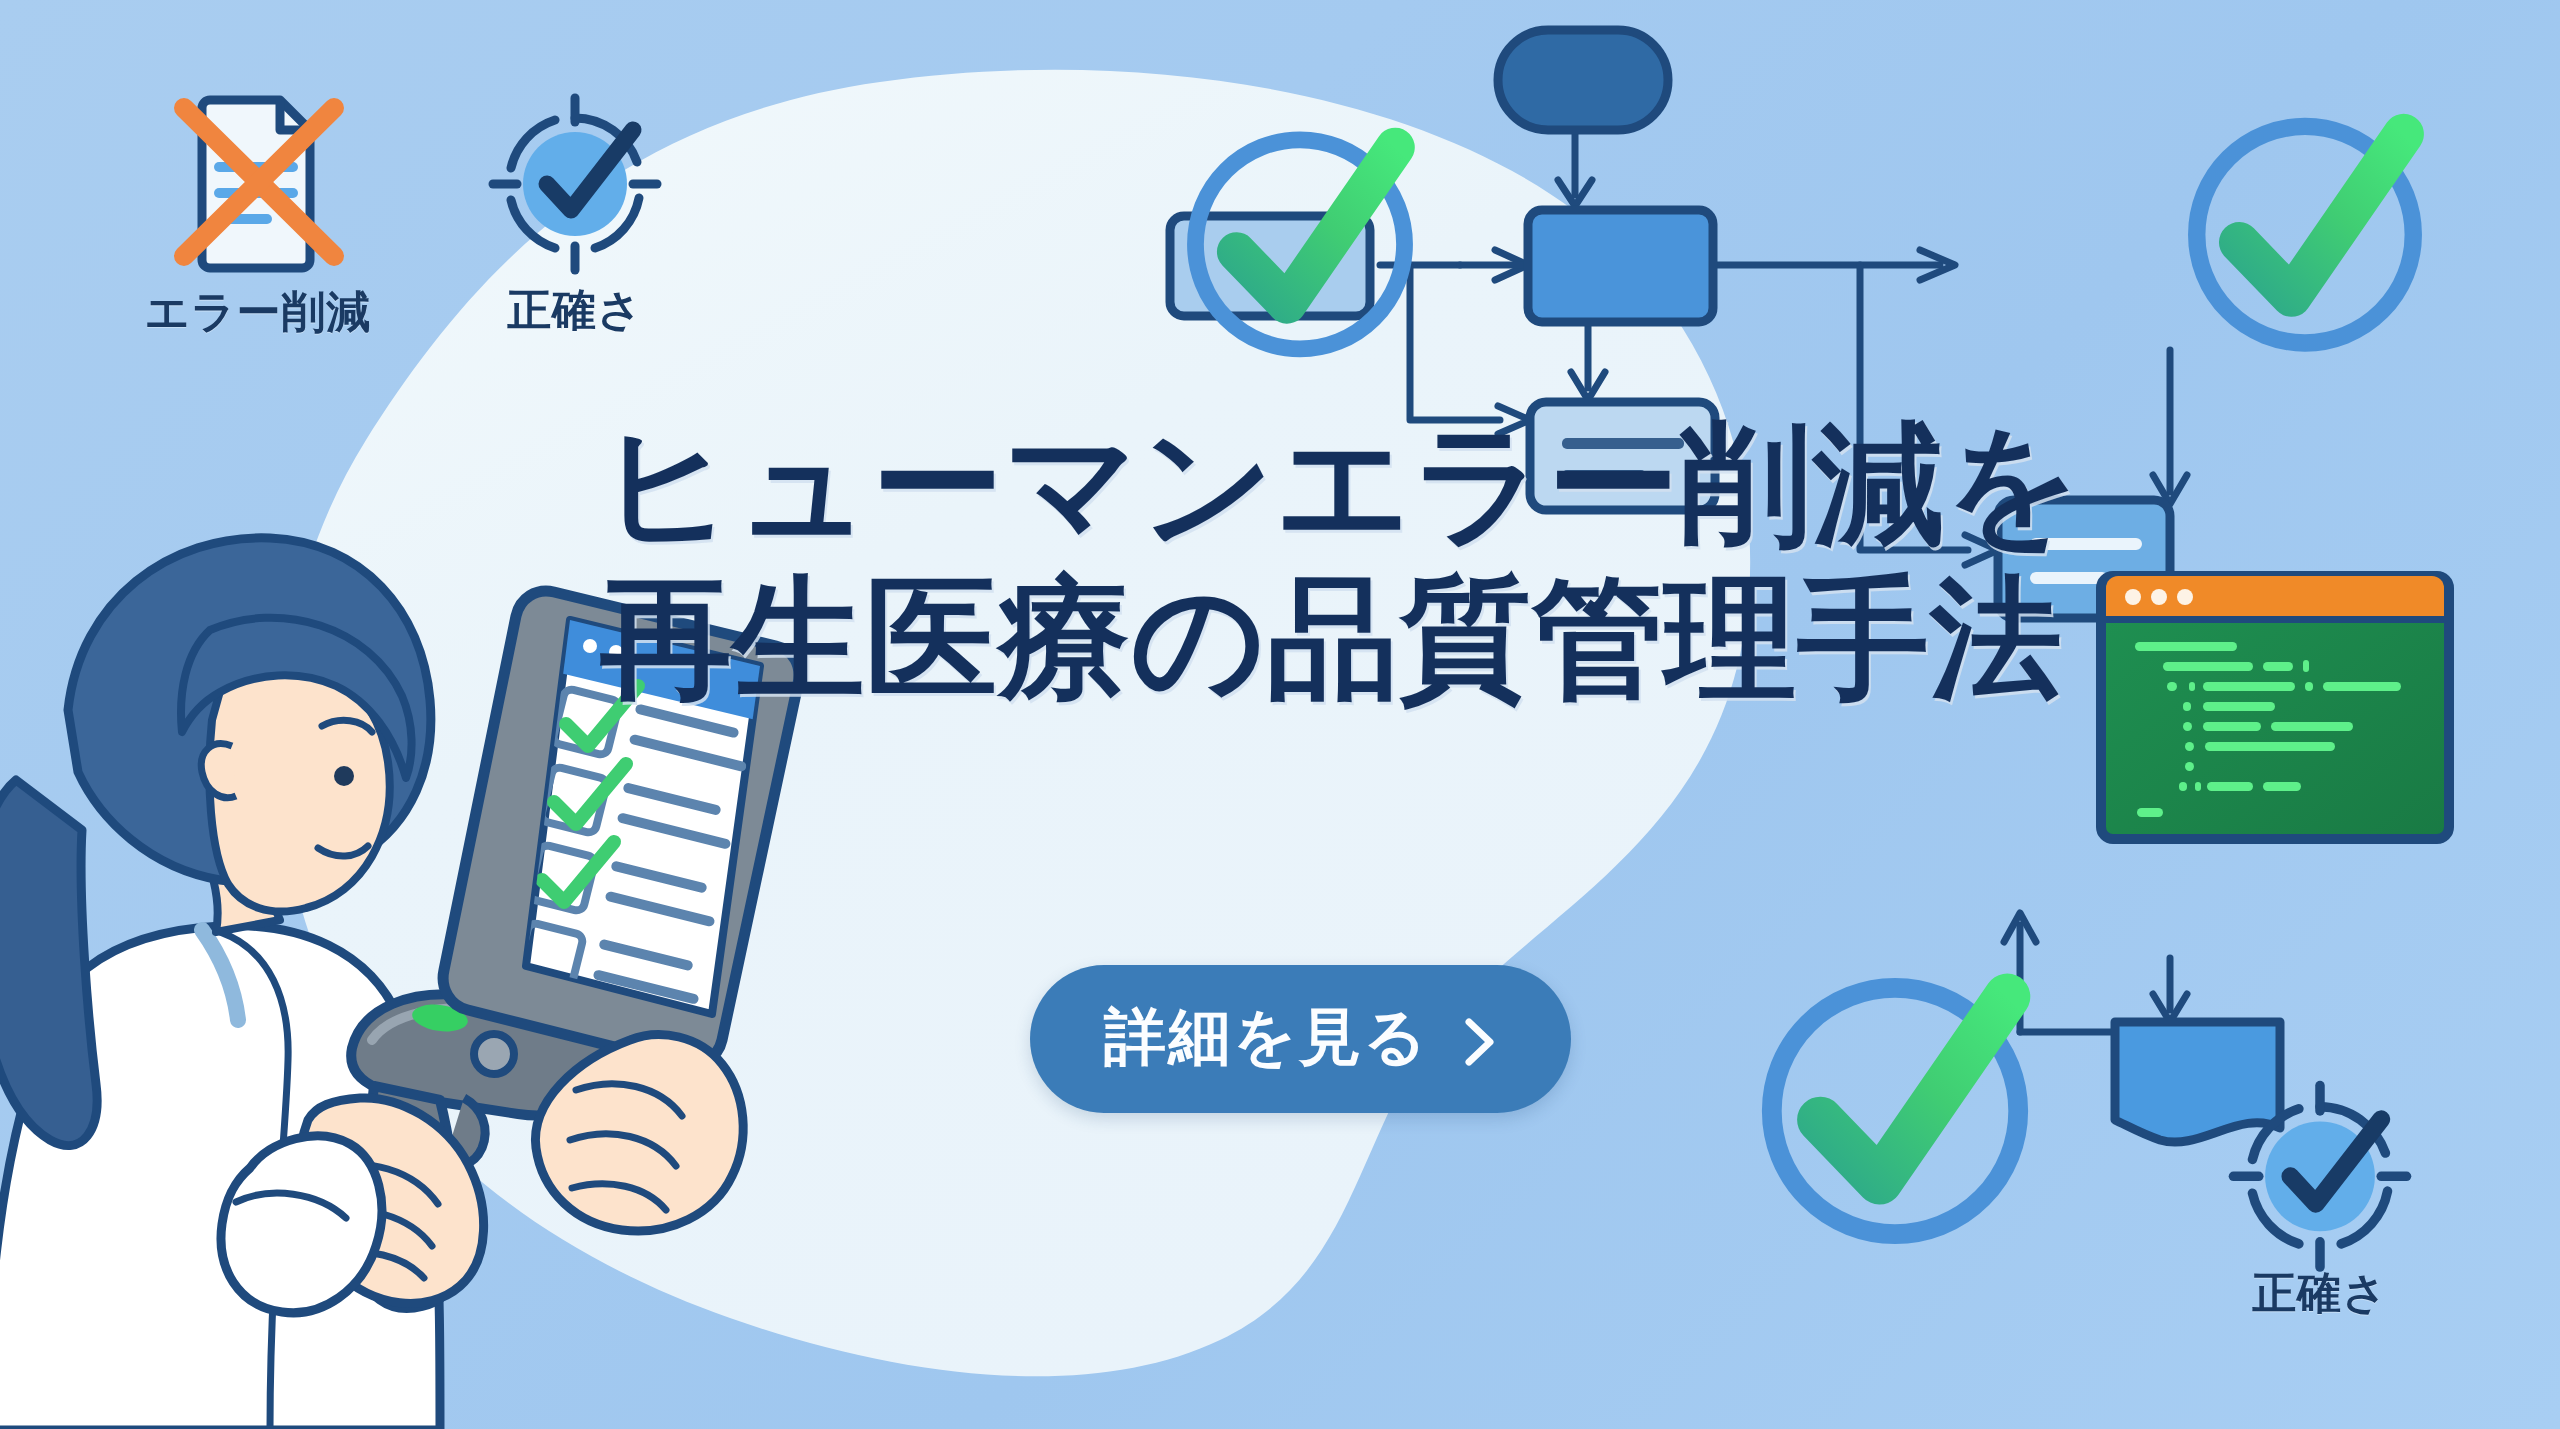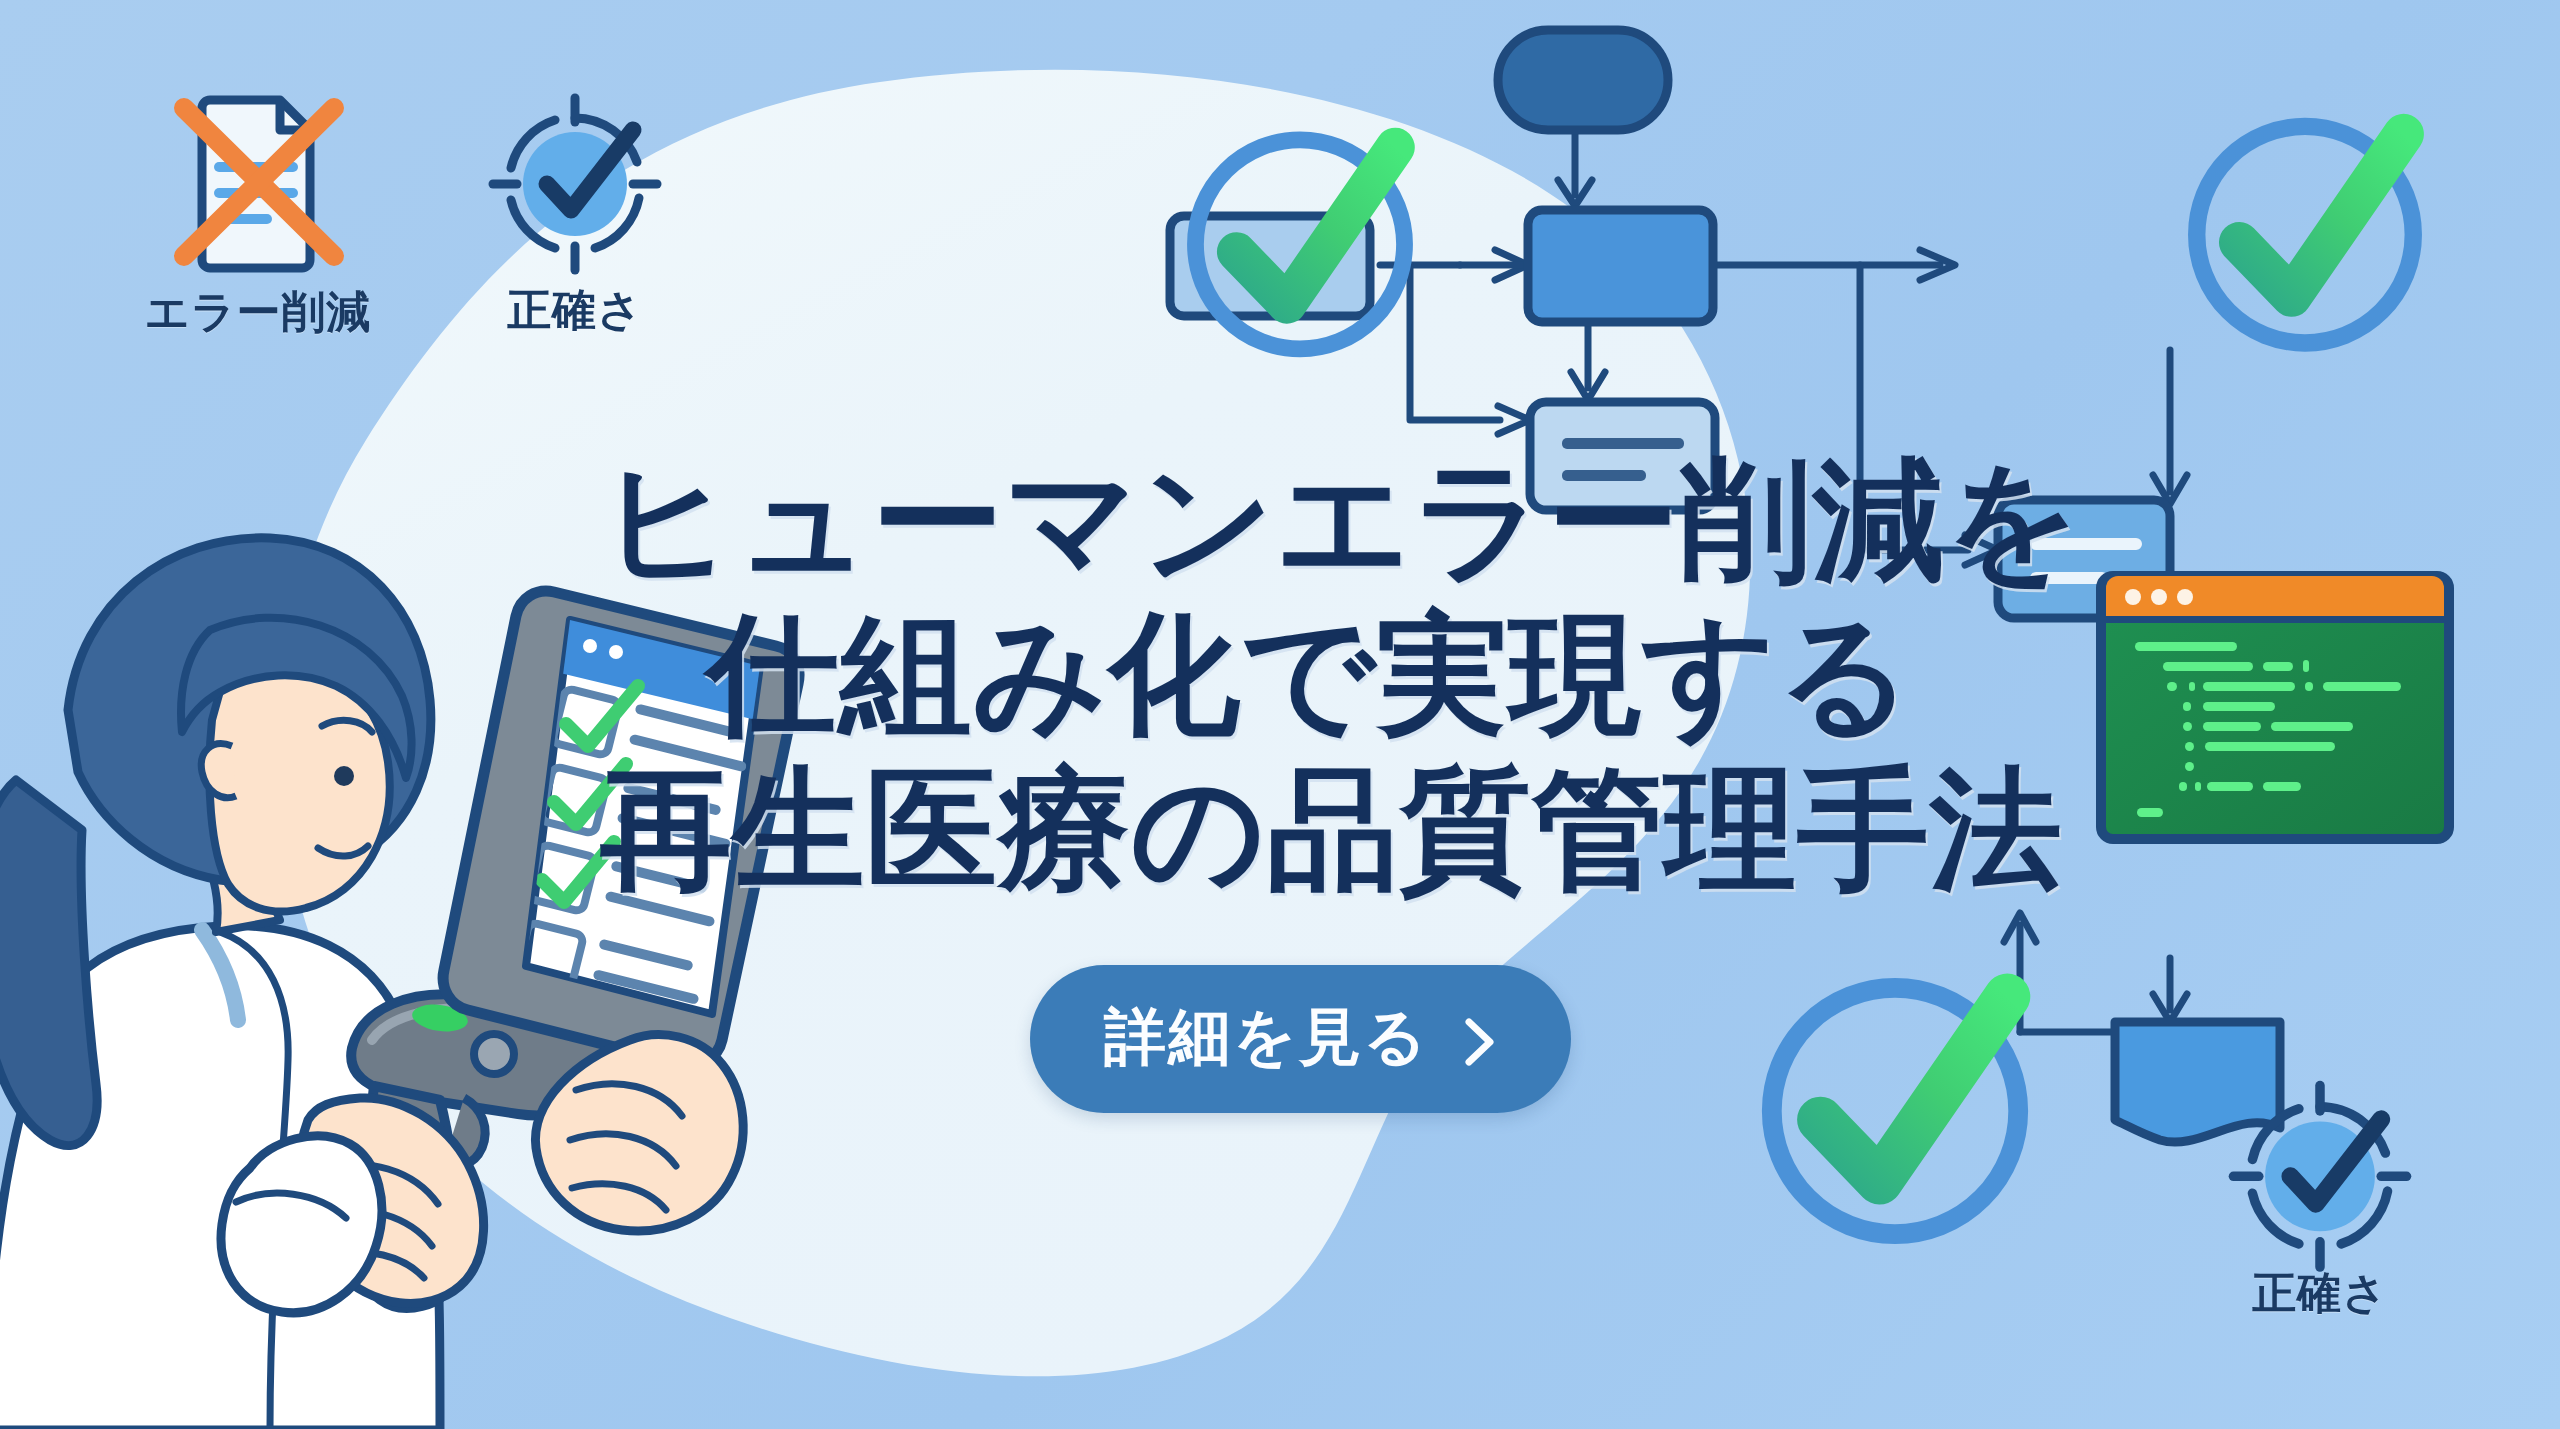--- a/index.html
+++ b/index.html
@@ -54,21 +54,20 @@
     position: absolute;
     left: 600px; top: 408px;
     width: 1420px;
     text-align: center;
     color: #14305c;
     font-weight: 900;
     font-size: 132px;
     line-height: 1.17;
     letter-spacing: .005em;
     text-shadow: 2px 3px 0 rgba(210,225,240,.85);
-    margin-top: 36px;
   }
   .headline .ln { display: block; white-space: nowrap; }
 
   
   .cta {
     position: absolute;
     left: 1030px; top: 955px;
     display: inline-flex;
     align-items: center;
     gap: 34px;
@@ -487,21 +486,20 @@
                C 408 680, 420 724, 406 766
                C 392 810, 352 838, 312 832
                C 268 826, 246 788, 252 744
                C 256 716, 266 700, 280 688 Z" fill="#ffffff" stroke="#1f4a7d" stroke-width="9" stroke-linejoin="round"></path>
       <path d="M 266 722 C 300 706, 348 712, 376 738" fill="none" stroke="#1f4a7d" stroke-width="7" stroke-linecap="round"></path>
     </svg>
   </div>
 
   <h1 class="headline nosel">
     <span class="ln">ヒューマンエラー削減を</span>
-    <span class="ln">仕組み化で実現する</span>
     <span class="ln">再生医療の品質管理手法</span>
   </h1>
 
   <button class="cta">
     <span>詳細を見る</span>
     <span class="chev">
       <svg viewBox="0 0 34 52" aria-hidden="true">
         <path d="M 6 6 L 27 26 L 6 46" fill="none" stroke="#fbfdff" stroke-width="7" stroke-linecap="round" stroke-linejoin="round"></path>
       </svg>
     </span>

